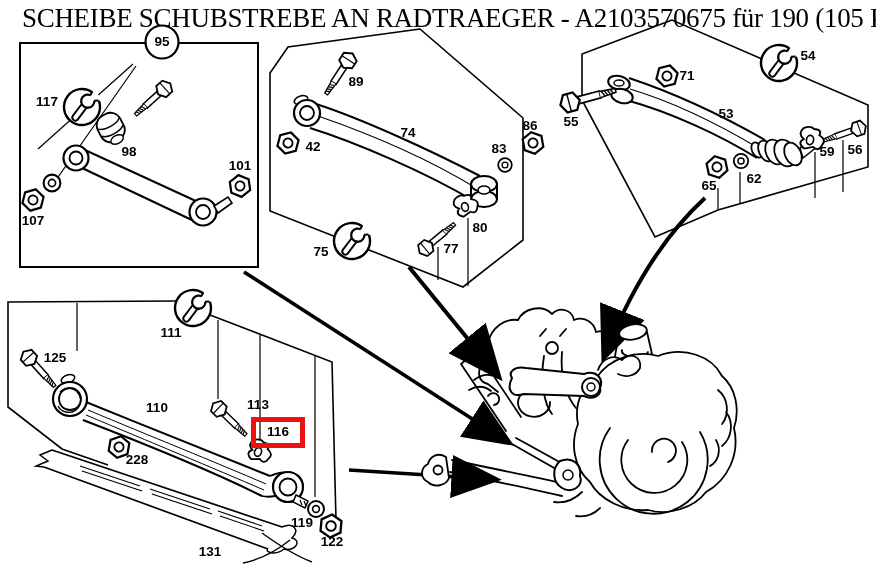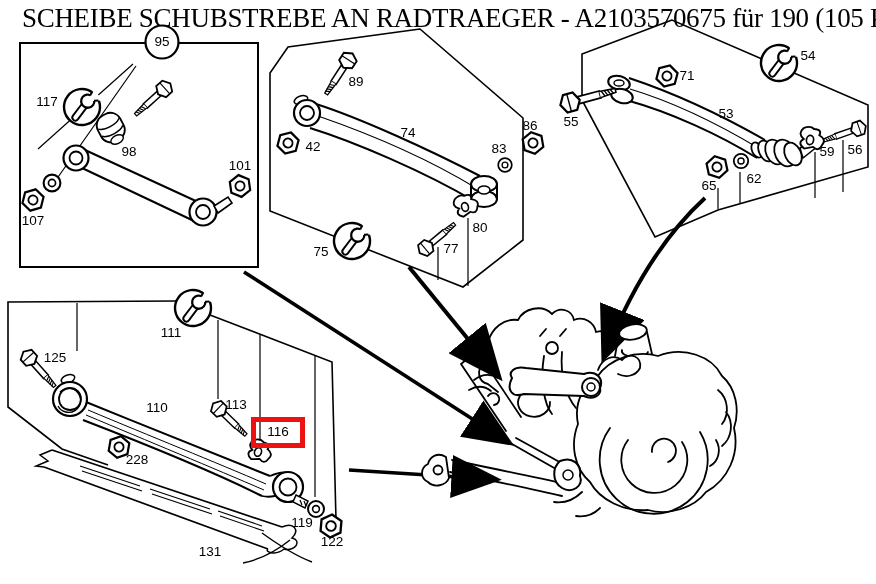--- a/index.html
+++ b/index.html
@@ -4,21 +4,21 @@
 <style>
   html,body{margin:0;padding:0;background:#fff;}
   .stage{position:relative;width:876px;height:584px;background:#fff;overflow:hidden;
          font-family:"Liberation Sans",sans-serif;}
   .title{position:absolute;left:22px;top:3px;white-space:nowrap;
          font-family:"Liberation Serif",serif;font-size:27px;letter-spacing:-0.3px;color:#000;}
   .footer{position:absolute;left:138px;top:543px;white-space:nowrap;
           font-family:"Liberation Serif",serif;font-size:24px;color:#000;}
   svg.art{position:absolute;left:0;top:0;z-index:1;}
   .callout{position:absolute;z-index:3;transform:translate(-50%,-50%);
-           font-weight:normal;font-size:13.5px;color:#000;line-height:1;cursor:default;}
+           font-weight:bold;font-size:13.5px;color:#000;line-height:1;cursor:default;}
   .hlbox{position:absolute;z-index:2;left:251px;top:417px;width:44px;height:21px;
          border:5px solid #ee1111;background:transparent;}
 </style>
 </head>
 <body>
 
 <div class="stage">
 
   <div class="title">SCHEIBE SCHUBSTREBE AN RADTRAEGER - A2103570675 für 190 (105 PS)</div>
 
@@ -234,20 +234,20 @@
   <div class="callout" style="left:571px;top:122px">55</div>
   <div class="callout" style="left:726px;top:114px">53</div>
   <div class="callout" style="left:855px;top:150px">56</div>
   <div class="callout" style="left:827px;top:152px">59</div>
   <div class="callout" style="left:709px;top:186px">65</div>
   <div class="callout" style="left:754px;top:179px">62</div>
 
   <div class="callout" style="left:171px;top:333px">111</div>
   <div class="callout" style="left:55px;top:358px">125</div>
   <div class="callout" style="left:157px;top:408px">110</div>
-  <div class="callout" style="left:236px;top:405px">113</div>
+  <div class="callout" style="left:258px;top:405px">113</div>
   <div class="callout" style="left:278px;top:432px">116</div>
   <div class="callout" style="left:137px;top:460px">228</div>
   <div class="callout" style="left:302px;top:523px">119</div>
   <div class="callout" style="left:332px;top:542px">122</div>
   <div class="callout" style="left:210px;top:552px">131</div>
 
 </div>
 
 </body></html>

